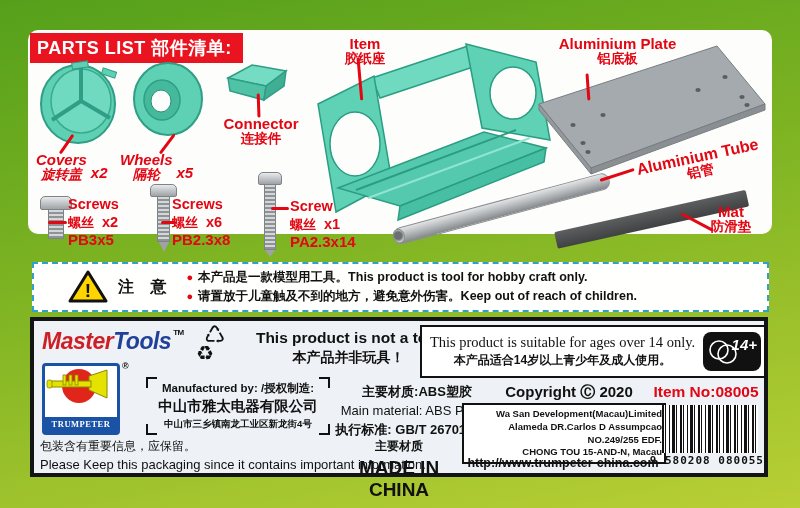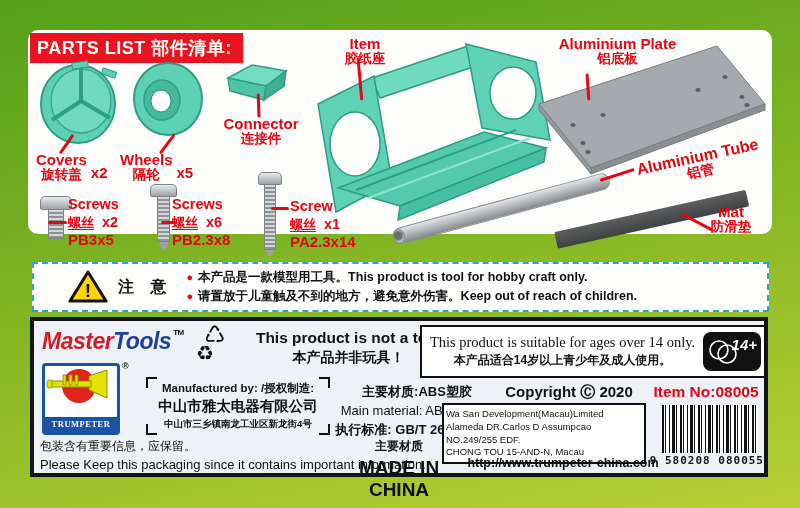--- a/index.html
+++ b/index.html
@@ -9,29 +9,29 @@
   .abs{position:absolute;}
   
   .parts-panel{left:28px;top:30px;width:744px;height:204px;background:#fdfdfb;border-radius:10px;}
   .title-box{left:2px;top:3px;width:206px;height:30px;background:#ea1420;color:#fff;
              font-size:18px;font-weight:800;line-height:30px;padding-left:7px;letter-spacing:.5px;}
   .plabel{color:#e30613;font-weight:800;text-align:center;line-height:1.08;}
   .plabel .en{font-size:15px;}
   .plabel .zh{font-size:13.5px;}
   .plabel .qty{font-size:15px;}
   .leader{position:absolute;height:3px;background:#e30613;transform-origin:left center;border-radius:2px;}
-  .lblgrid{display:grid;grid-template-columns:auto auto;align-items:center;column-gap:4px;}
+  .lblgrid{display:grid;grid-template-columns:auto auto;align-items:center;column-gap:4px;font-style:italic;}
   .screw{position:absolute;display:flex;flex-direction:column;align-items:center;}
   .screw .head{background:linear-gradient(180deg,#e8eaec,#9fa3a6);border:1px solid #7e8386;border-radius:5px 5px 2px 2px;}
   .screw .shank{background:repeating-linear-gradient(180deg,#d4d7d9 0 2px,#8f9396 2px 4px);
                 border:1px solid #7e8386;border-top:none;}
   .screw .tip{width:0;height:0;}
   .slabel{color:#e30613;font-weight:800;line-height:1.15;}
   .slabel .en{font-size:14.5px;}
-  .slabel .zh{font-size:13px;text-decoration:underline;text-underline-offset:2px;}
+  .slabel .zh{font-size:13px;text-underline-offset:2px;}
   .slabel .qty{font-size:14.5px;text-decoration:none;margin-left:8px;}
   .slabel .spec{font-size:15px;}
   .tube{left:394px;top:229px;width:221px;height:15px;border-radius:8px;transform:rotate(-15deg);transform-origin:left center;
         background:linear-gradient(180deg,#e2e4e6 0%,#b9bcbe 45%,#84888b 100%);border:1px solid #8a8e91;}
   .tube::before{content:"";position:absolute;left:-2px;top:0;width:10px;height:13px;border-radius:50%;
         background:radial-gradient(circle at 45% 45%,#6b6f72 40%,#c9cccd 70%);border:1px solid #8a8e91;}
   .mat{left:556px;top:232px;width:196px;height:17px;transform:rotate(-12.5deg);transform-origin:left center;
        background:linear-gradient(180deg,#5c5e60,#3f4143);border-radius:2px;}
   .rot-label{transform:rotate(-12deg);}
   
@@ -72,22 +72,22 @@
   .c-tl{left:0;top:0;border-left-width:2px;border-top-width:2px;}
   .c-tr{right:0;top:0;border-right-width:2px;border-top-width:2px;}
   .c-bl{left:0;bottom:0;border-left-width:2px;border-bottom-width:2px;}
   .c-br{right:0;bottom:0;border-right-width:2px;border-bottom-width:2px;}
   .materials{left:288px;top:62px;width:190px;text-align:center;color:#111;}
   .materials .l1{font-size:13px;font-weight:700;}
   .materials .l2{font-size:13px;margin-top:2px;}
   .materials .l3{font-size:13px;font-weight:700;margin-top:3px;}
   .copyright{left:455px;top:62px;width:160px;text-align:center;font-size:15px;font-weight:700;color:#111;}
   .itemno{left:618px;top:62px;width:108px;text-align:center;font-size:15.5px;font-weight:800;color:#e30613;}
-  .addr-box{left:408px;top:82px;width:196px;border:2px solid #111;background:#fff;text-align:left;
-            color:#111;font-size:9.5px;font-weight:400;line-height:1.35;padding:3px 2px;}
+  .addr-box{left:428px;top:82px;width:196px;border:2px solid #111;background:#fff;text-align:right;
+            color:#111;font-size:9.5px;font-weight:700;line-height:1.35;padding:3px 2px;}
   .website{left:426px;top:135px;width:206px;text-align:center;font-size:12.5px;font-weight:700;color:#111;}
   .barcode{left:628px;top:84px;width:96px;height:48px;background:repeating-linear-gradient(90deg,
            #111 0 2px,#fff 2px 3px,#111 3px 4px,#fff 4px 7px,#111 7px 8px,#fff 8px 10px,
            #111 10px 13px,#fff 13px 14px,#111 14px 15px,#fff 15px 18px);}
   .bar-digits{left:614px;top:133px;width:116px;font-size:11px;font-weight:700;color:#111;
               font-family:"DejaVu Sans Mono","Liberation Mono",monospace;letter-spacing:1px;text-align:right;}
   .keep{left:6px;top:117px;width:400px;color:#111;}
   .keep .zh{font-size:12px;font-weight:400;}
   .keep .en{font-size:13px;margin-top:2px;}
   .made{left:300px;top:117px;width:130px;text-align:center;color:#111;}

